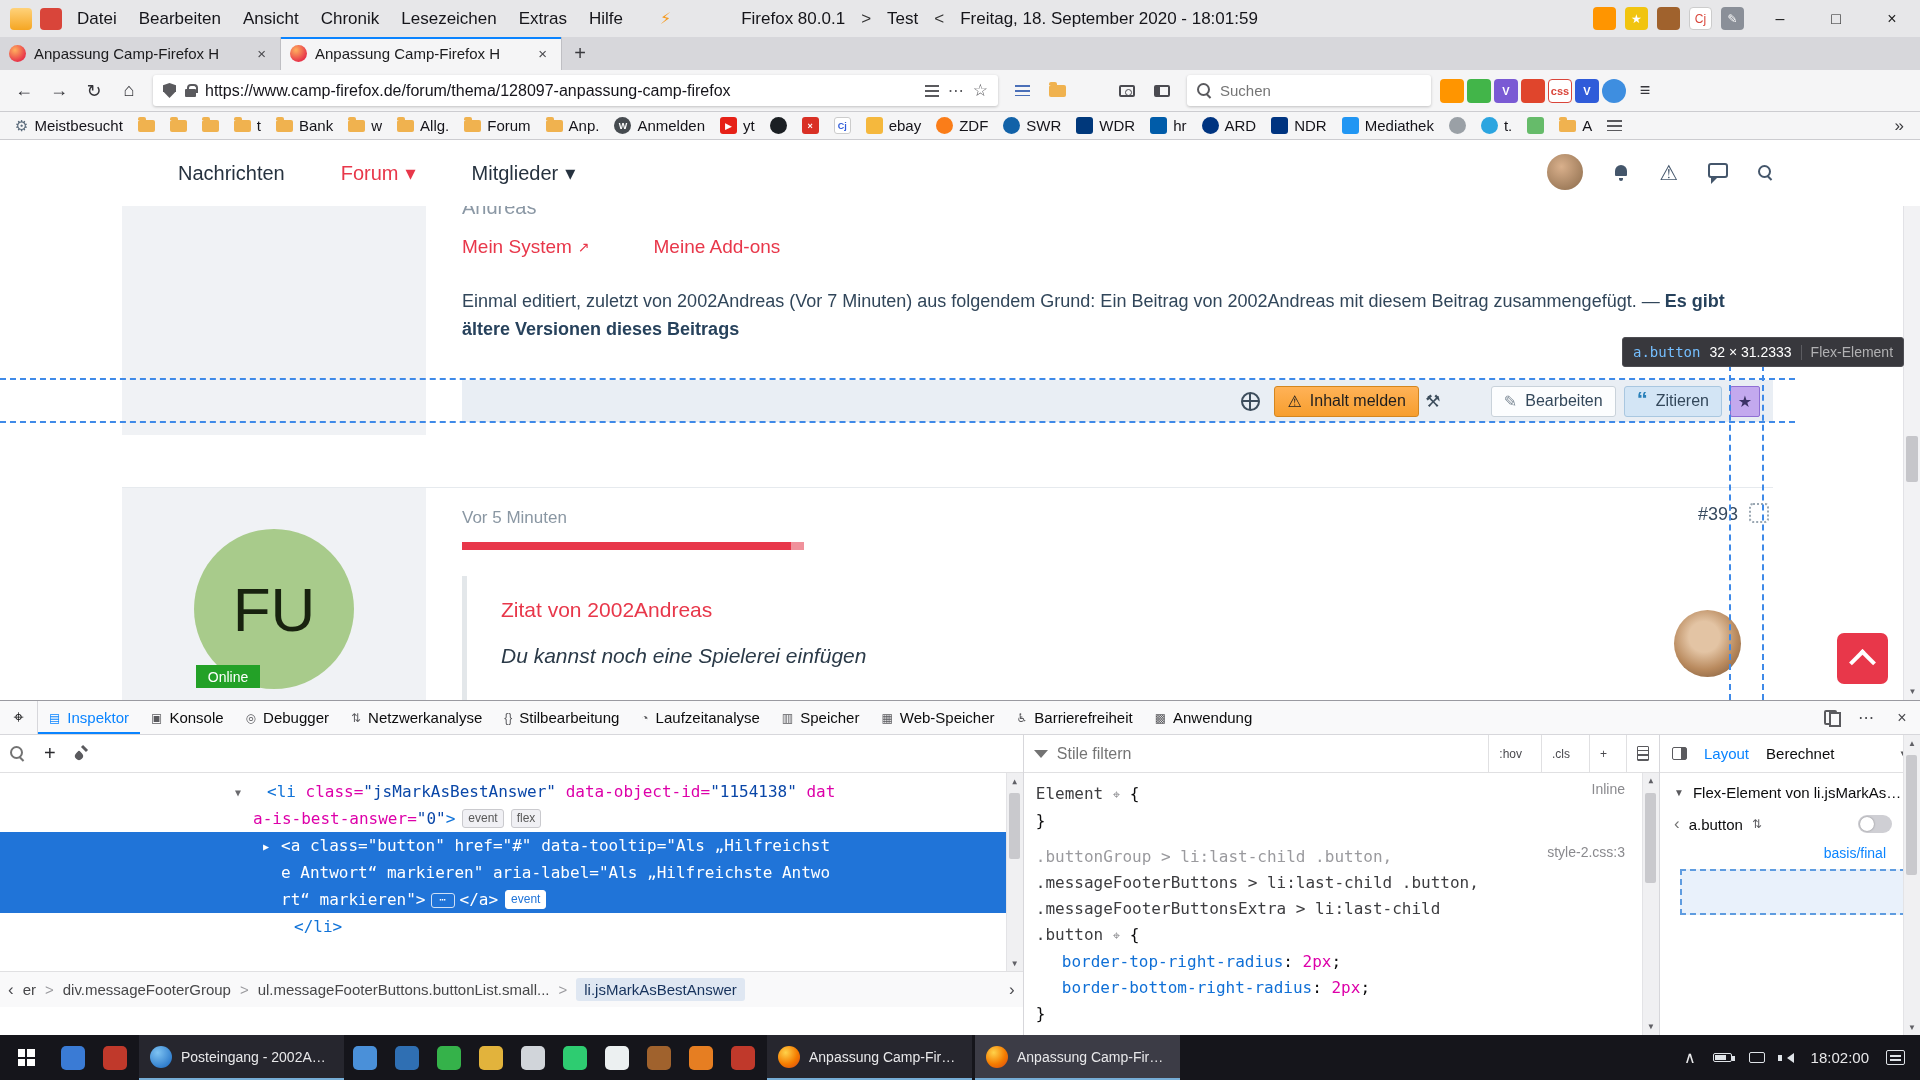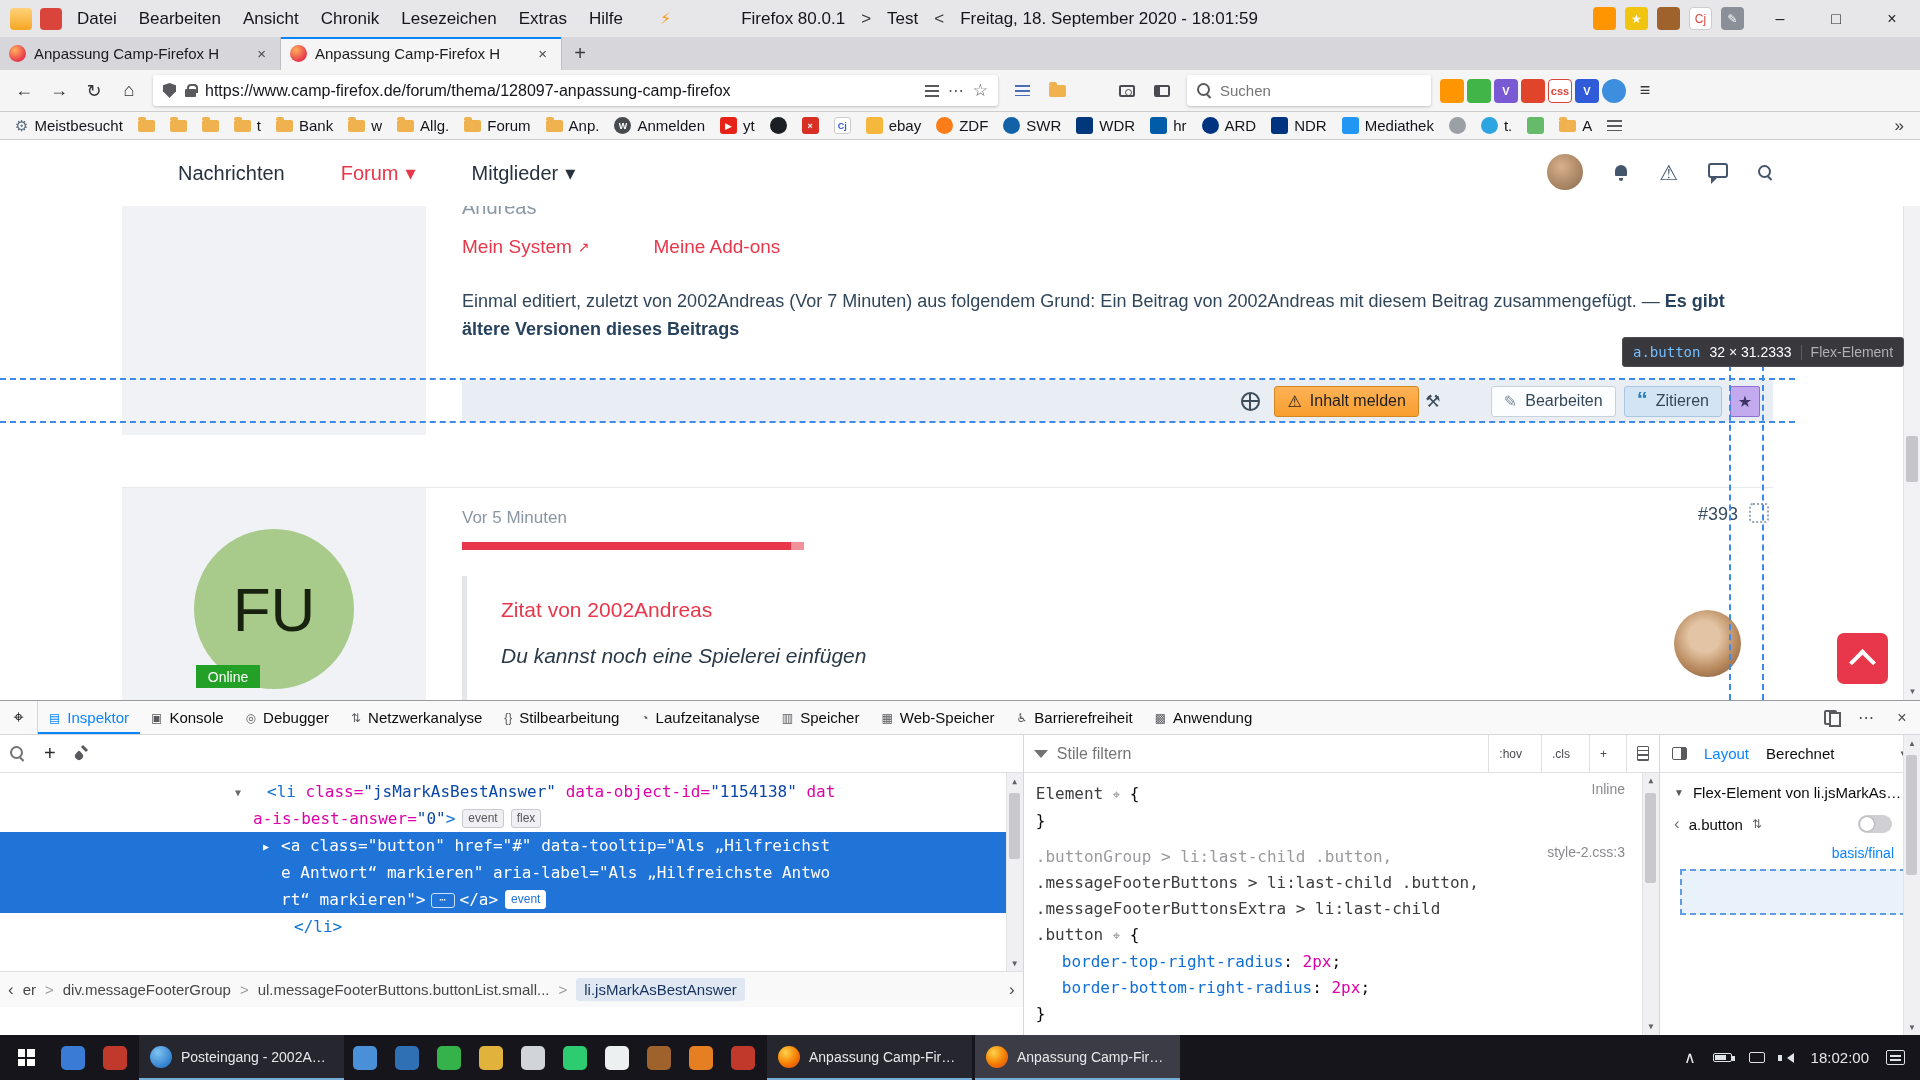--- a/index.html
+++ b/index.html
@@ -197,21 +197,21 @@
 .lay-tab.active{color:#0a84ff}
 .lay-caret{margin-left:auto;color:#5a5a5e}
 .lay-body{padding:11px 14px;font-size:15px}
 .flex-head{display:flex;gap:9px;align-items:center;color:#0c0c0d}
 .tri{font-size:10px;color:#5a5a5e}
 .item-row{margin-top:13px;display:flex;align-items:center;gap:9px}
 .chev{color:#737373;font-size:17px}
 .updown{font-size:12px;color:#5a5a5e}
 .toggle{margin-left:auto;width:34px;height:18px;border-radius:9px;background:#cfcfd4;position:relative;margin-right:14px}
 .toggle::after{content:"";position:absolute;left:2px;top:2px;width:14px;height:14px;border-radius:50%;background:#fff;box-shadow:0 0 2px rgba(0,0,0,.4)}
-.basis{margin-top:11px;text-align:right;color:#0a84ff;font-size:14px;padding-right:12px}
+.basis{margin-top:11px;text-align:right;color:#0a84ff;font-size:14px;padding-right:20px}
 .flexbox-diagram{margin:8px 0 0 6px;width:226px;height:46px;border:2px dashed #5f9ce0;background:#e9f1fb}
 
 
 .taskbar{position:absolute;left:0;top:1035px;width:1920px;height:45px;background:#15151b;display:flex;align-items:stretch;color:#e8e8ea}
 .tk-start{width:52px;display:flex;align-items:center;justify-content:center}
 .i-win{width:17px;height:17px;background:linear-gradient(#15151b,#15151b) center/2px 100% no-repeat,linear-gradient(#15151b,#15151b) center/100% 2px no-repeat,#fff}
 .tk-ico{width:42px;display:flex;align-items:center;justify-content:center}
 .ic{width:24px;height:24px;border-radius:5px}
 .tk-win{display:flex;align-items:center;gap:9px;padding:0 11px;max-width:220px;background:#26262e;border-bottom:2px solid #76add6;margin-left:3px}
 .tk-win.active{background:#3c3c46}

